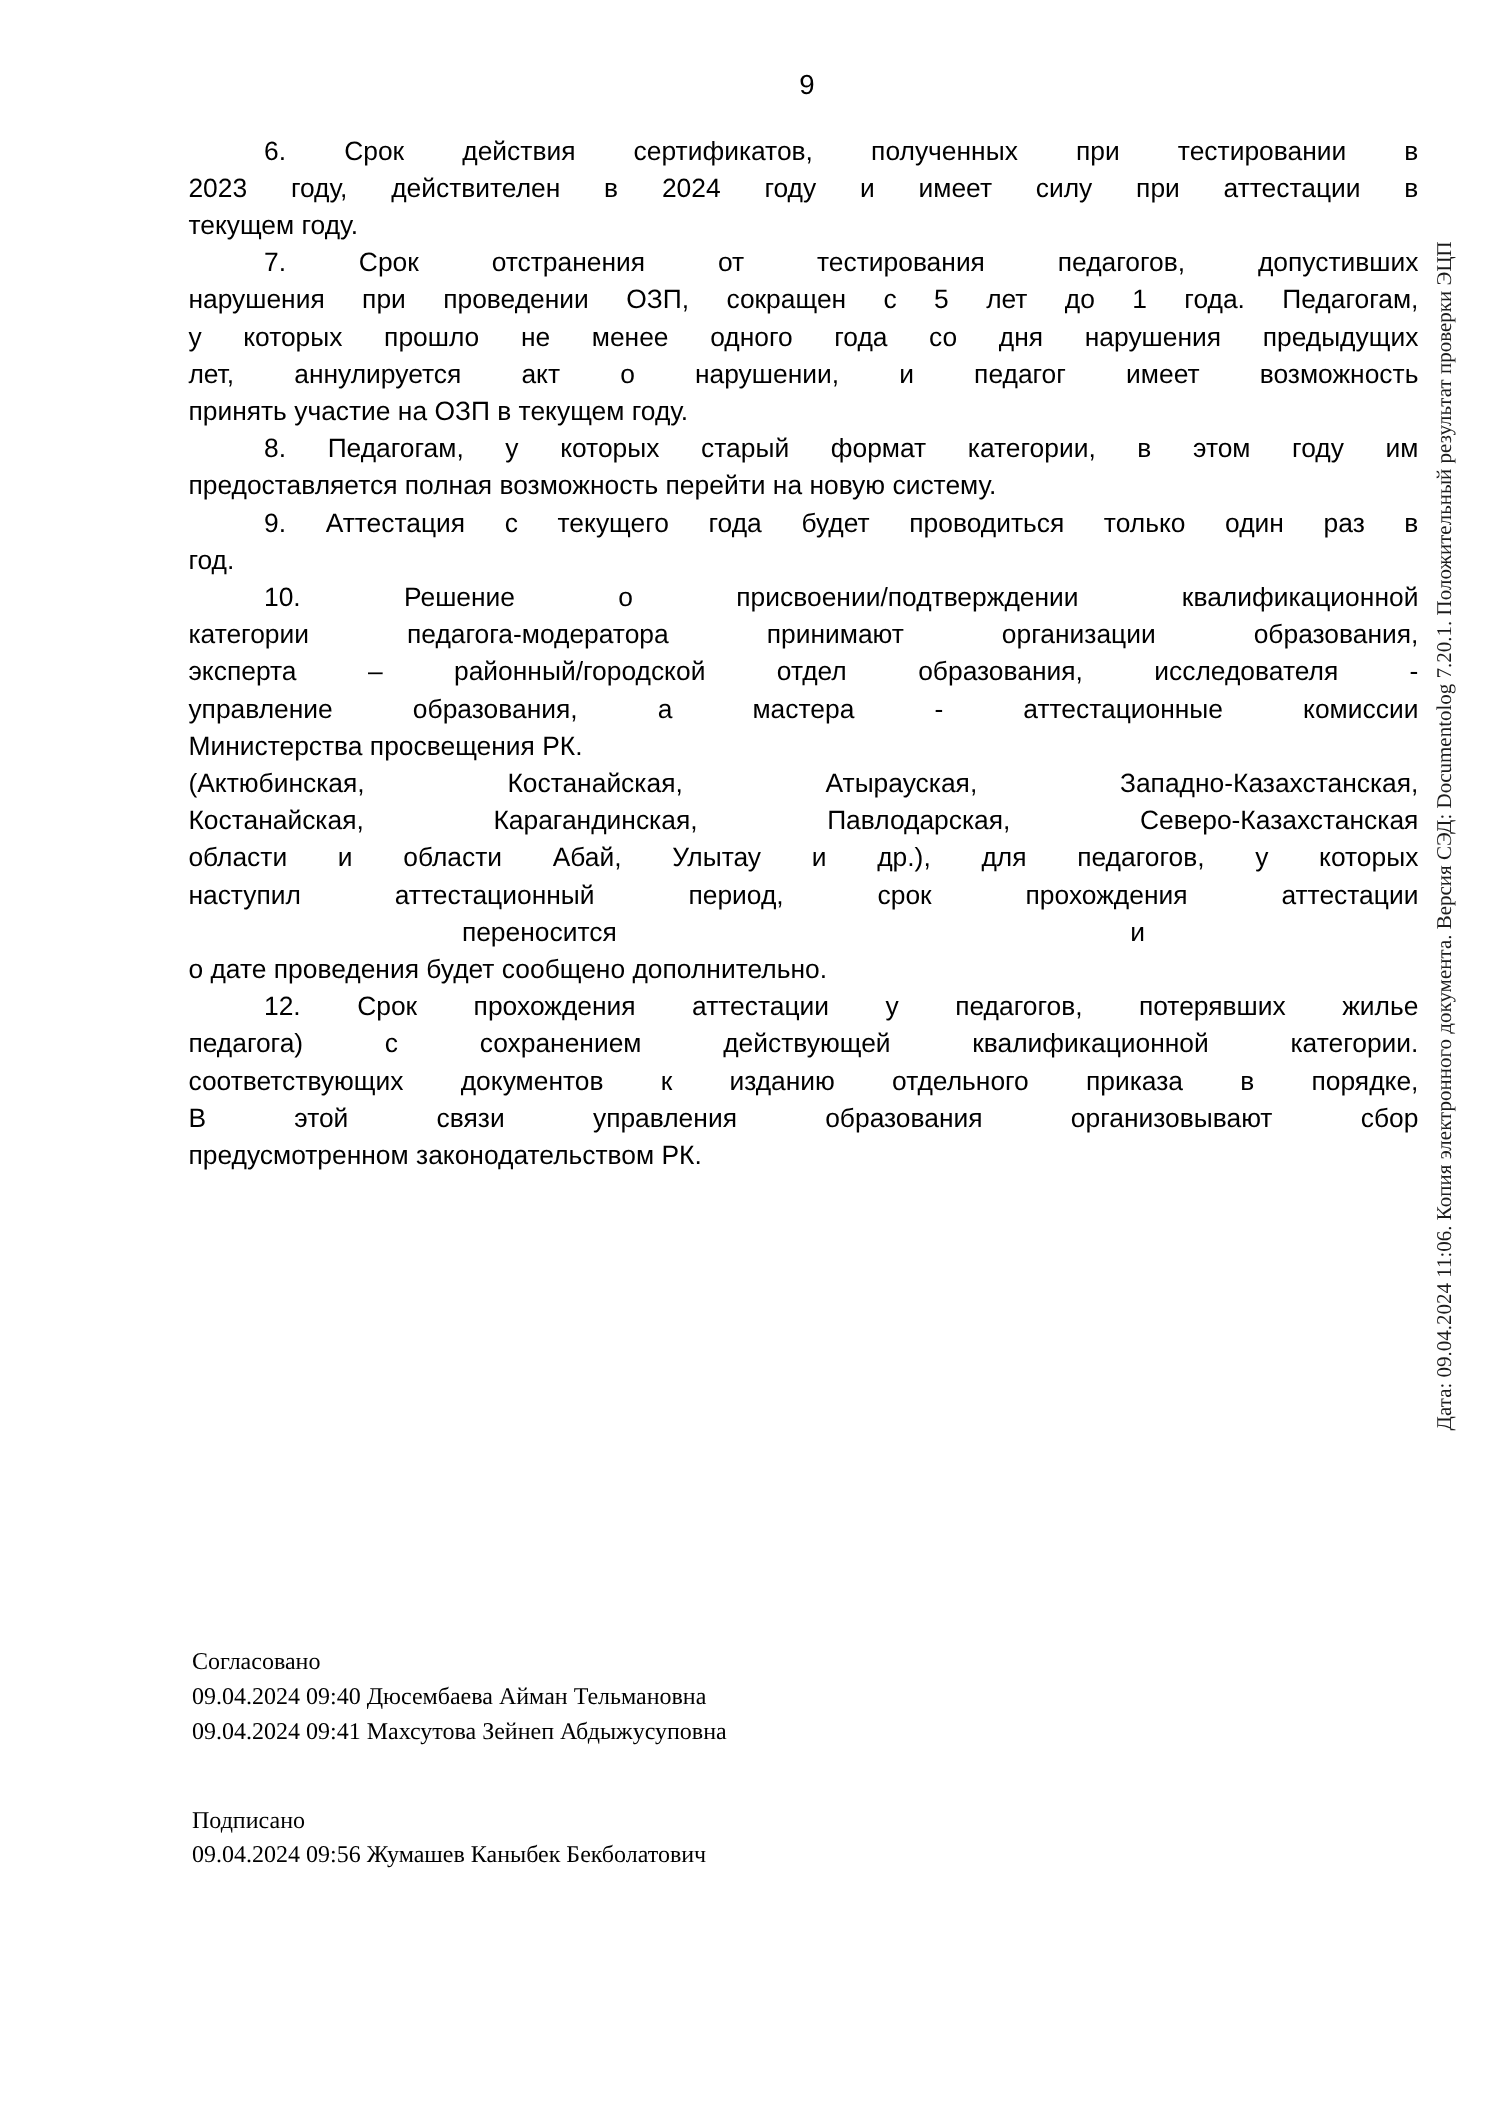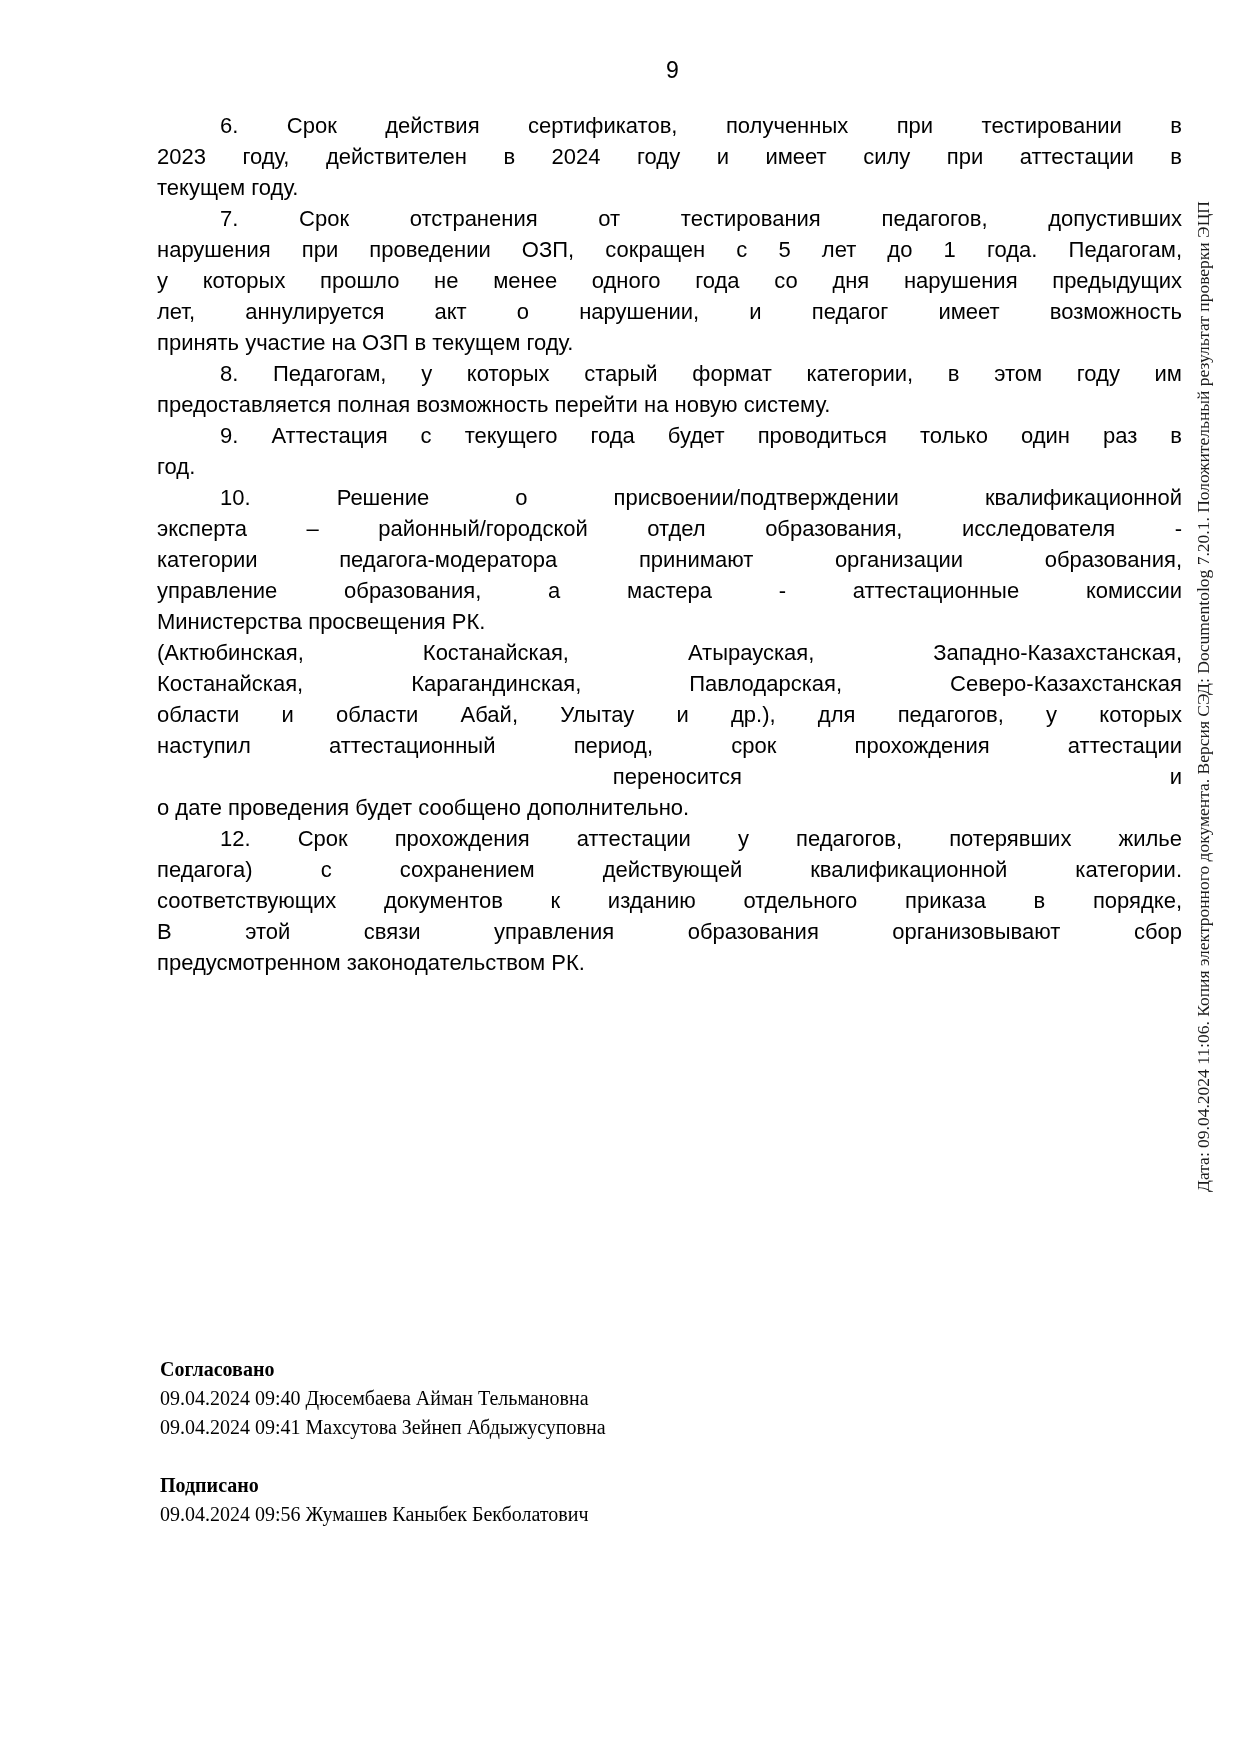--- a/index.html
+++ b/index.html
@@ -25,31 +25,31 @@
     line-height: 31px;
   }
   .line {
     text-align: justify;
     text-align-last: justify;
   }
   .line.indent { text-indent: 63px; }
   .line.last { text-align-last: left; }
   .line.raw {
     white-space: pre;
-    text-align: right;
+    text-align: center;
     text-align-last: auto;
   }
   .signatures {
     position: absolute;
     left: 160px; top: 1355px;
     font-family: "Liberation Serif", serif;
     font-size: 20px;
     line-height: 29px;
   }
-  .sig-heading { font-weight: bold; }
+  .sig-heading { font-weight: normal; margin-top: 16px; }
   .sig-gap { height: 29px; }
   .stamp {
     position: absolute;
     left: 1193px; top: 1192px;
     width: 945px;
     transform: rotate(-90deg);
     transform-origin: 0 0;
     font-family: "Liberation Serif", serif;
     font-size: 17.5px;
     line-height: 21px;
@@ -69,22 +69,22 @@
     <div class="line indent">7. Срок отстранения от тестирования педагогов, допустивших</div>
     <div class="line">нарушения при проведении ОЗП, сокращен с 5 лет до 1 года.  Педагогам,</div>
     <div class="line">у которых прошло не менее одного года со дня нарушения предыдущих</div>
     <div class="line">лет, аннулируется акт о нарушении, и педагог имеет возможность</div>
     <div class="line last">принять участие на ОЗП в текущем году.</div>
     <div class="line indent">8. Педагогам, у которых старый формат категории, в этом году им</div>
     <div class="line last">предоставляется полная возможность перейти на новую систему.</div>
     <div class="line indent">9. Аттестация с текущего года будет проводиться только один раз в</div>
     <div class="line last">год.</div>
     <div class="line indent">10. Решение о присвоении/подтверждении квалификационной</div>
+    <div class="line">категории педагога-модератора принимают организации образования,</div>
     <div class="line">эксперта – районный/городской отдел образования, исследователя -</div>
-    <div class="line">категории педагога-модератора принимают организации образования,</div>
     <div class="line">управление образования, а мастера - аттестационные комиссии</div>
     <div class="line last">Министерства просвещения РК.</div>
     <div class="line">(Актюбинская, Костанайская, Атырауская, Западно-Казахстанская,</div>
     <div class="line">Костанайская, Карагандинская, Павлодарская, Северо-Казахстанская</div>
     <div class="line">области и области Абай, Улытау и др.), для педагогов, у которых</div>
     <div class="line">наступил аттестационный период, срок прохождения аттестации</div>
     <div class="line raw">переносится                                                                      и</div>
     <div class="line last">о дате проведения будет сообщено дополнительно.</div>
     <div class="line indent">12. Срок прохождения аттестации у педагогов, потерявших жилье</div>
     <div class="line">педагога) с сохранением действующей квалификационной категории.</div>

